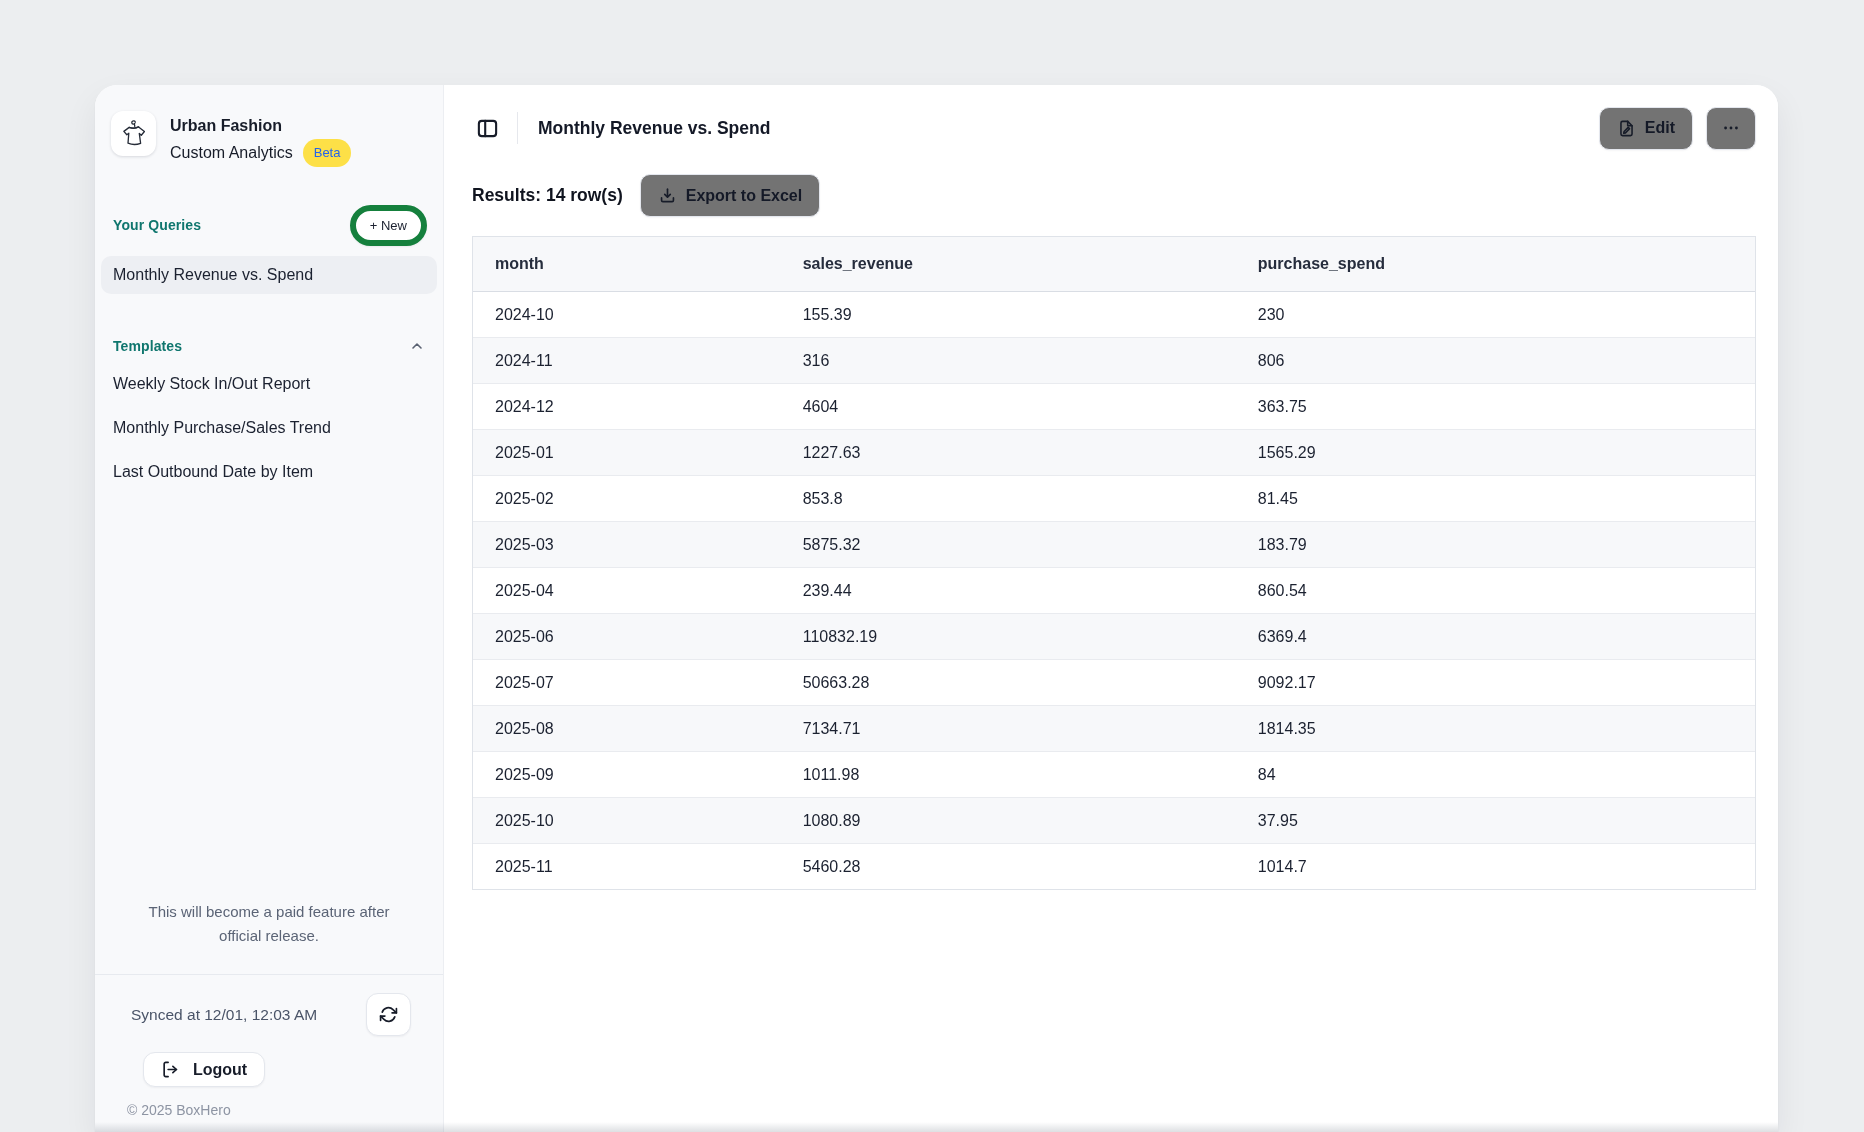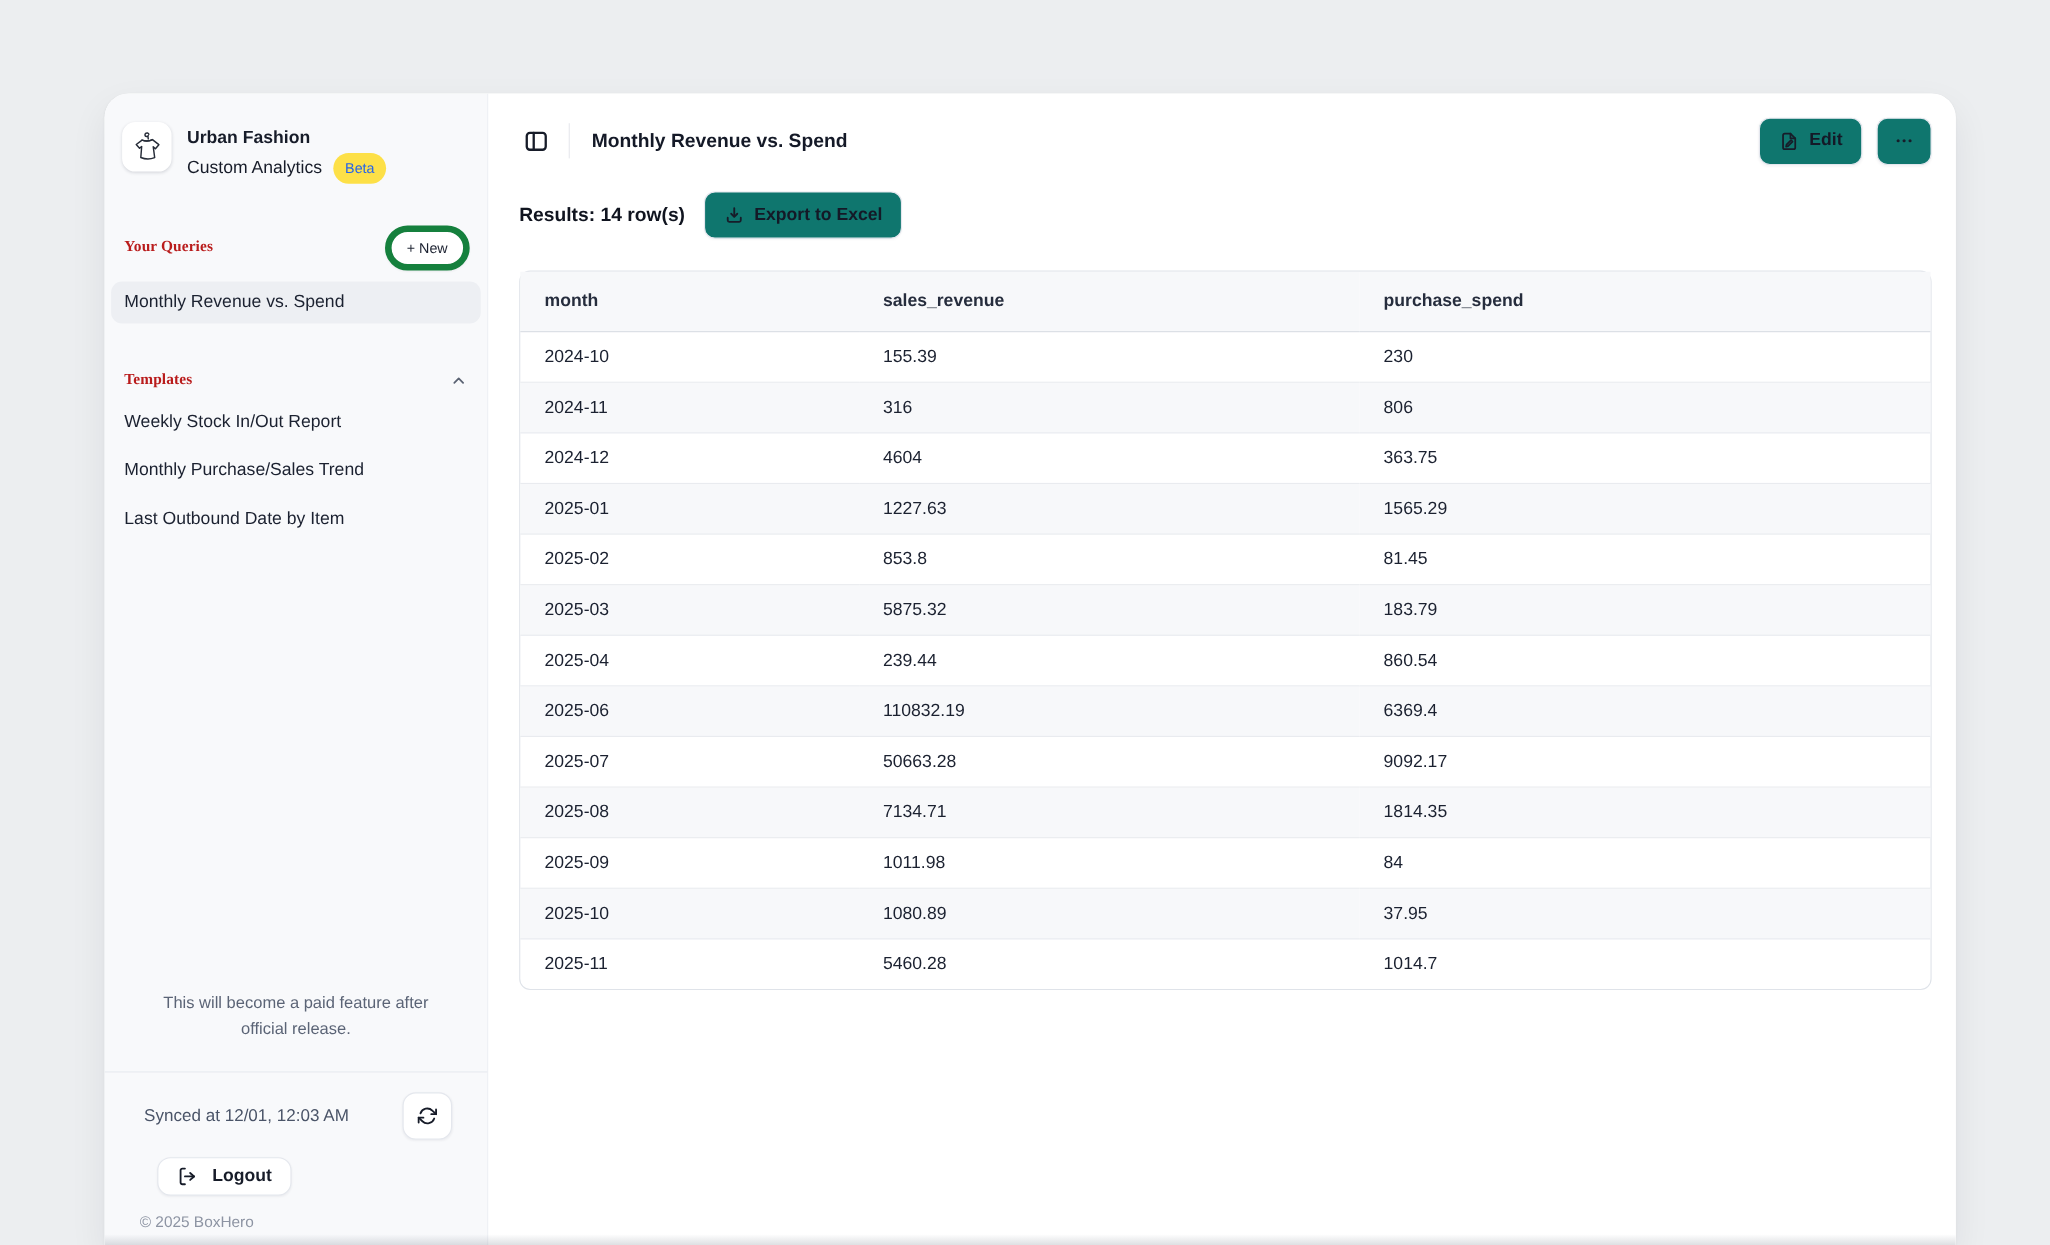--- a/index.html
+++ b/index.html
@@ -36,21 +36,21 @@
   .brand-line1{font-weight:700;}
   .brand-line2{display:flex;align-items:center;gap:10px;font-weight:400;}
   .beta-badge{
     font-size:13px;font-weight:500;padding:3px 11px;border-radius:999px;
   }
   .section-head{
     display:flex;align-items:center;justify-content:space-between;
     margin:38px 16px 10px 18px;
   }
   .section-head.templates{margin-top:42px;margin-bottom:6px;}
-  .side-label{font-size:14px;font-weight:700;color:#b91c1c;letter-spacing:.1px;font-family:Liberation Serif, serif;}
+  .side-label{font-size:14px;font-weight:700;color:#0f766e;letter-spacing:.1px;}
   .new-btn{
     background:#fff;border:6px solid #15803d;border-radius:999px;
     padding:7px 14px;font-size:13px;font-weight:500;color:#1b2130;
     box-shadow:0 1px 2px rgba(16,24,40,.06);cursor:pointer;
     font-family:inherit;
   }
   .query-item{
     margin:0 6px;padding:10px 12px;border-radius:10px;
     font-size:16px;font-weight:500;color:#1b2130;cursor:pointer;
   }
@@ -80,30 +80,30 @@
   }
   .copyright{text-align:left;font-size:14px;color:#8d94a3;margin:15px 0 14px;}
   
   .main{flex:1;display:flex;flex-direction:column;padding:21px 22px 0 28px;background:#fff;}
   .main-header{display:flex;align-items:center;height:44px;}
   .panel-btn{background:none;border:none;padding:4px;display:flex;cursor:pointer;}
   .vdivider{width:1px;height:32px;background:#e6e8ed;margin:0 20px 0 14px;}
   .page-title{font-size:17.5px;font-weight:700;color:#141927;}
   .header-actions{margin-left:auto;display:flex;gap:13px;align-items:center;}
   .btn{
-    display:inline-flex;align-items:center;gap:9px;background:#0f766e;
+    display:inline-flex;align-items:center;gap:9px;background:#737373;
     border:1px solid #e4e7ee;border-radius:10px;height:43px;padding:0 17px;
     font-size:16px;font-weight:700;color:#141927;cursor:pointer;
     box-shadow:0 1px 2px rgba(16,24,40,.04);font-family:inherit;
   }
   .more-btn{width:50px;padding:0;justify-content:center;}
   .results-row{display:flex;align-items:center;gap:17px;margin-top:24px;}
   .results-text{font-size:17.5px;font-weight:700;color:#10141f;}
   
-  .table-wrap{margin-top:29px;margin-right:0;border:1px solid #dfe3e9;border-radius:10px;}
+  .table-wrap{margin-top:19px;margin-right:0;border:1px solid #dfe3e9;border-radius:0;}
   table{width:100%;border-collapse:collapse;font-size:16px;}
   thead th{
     background:#f7f8fa;text-align:left;font-weight:700;color:#262d3d;
     height:54px;padding:0 0 0 22px;border-bottom:1px solid #d9dde4;
   }
   thead th:nth-child(1){width:24%;}
   thead th:nth-child(2){width:35.5%;}
   tbody td{height:45px;padding:0 0 0 22px;color:#1b2130;font-weight:400;}
   tbody tr + tr td{border-top:1px solid #e9ebef;}
   tbody tr:nth-child(even){background:#f7f8fa;}

